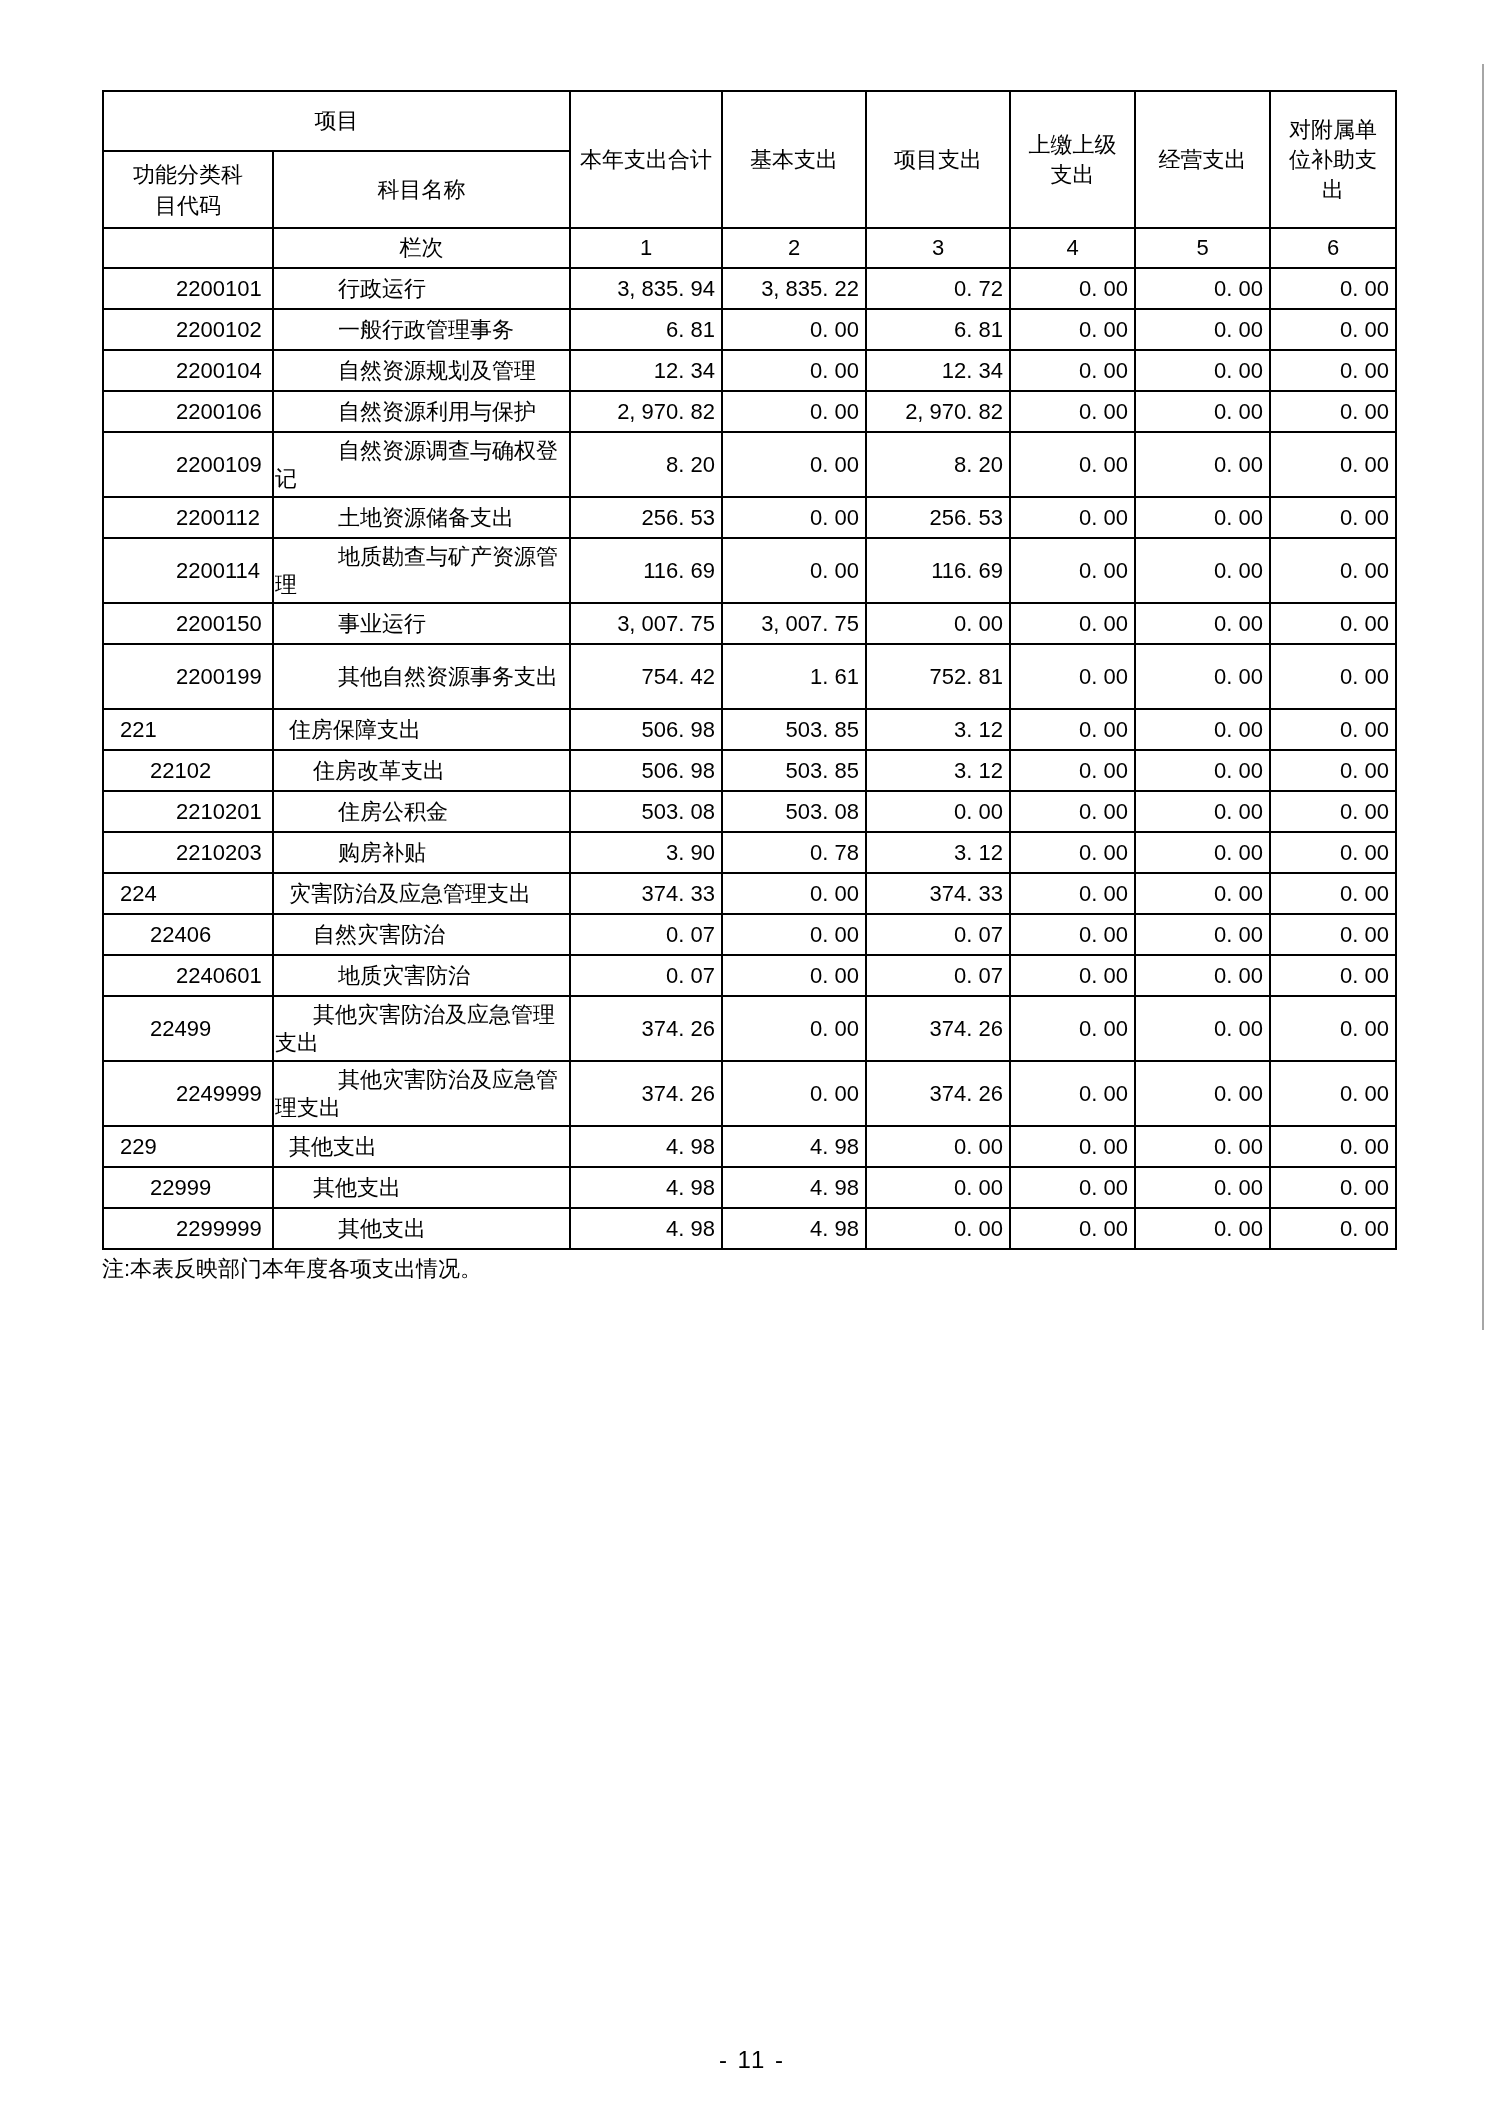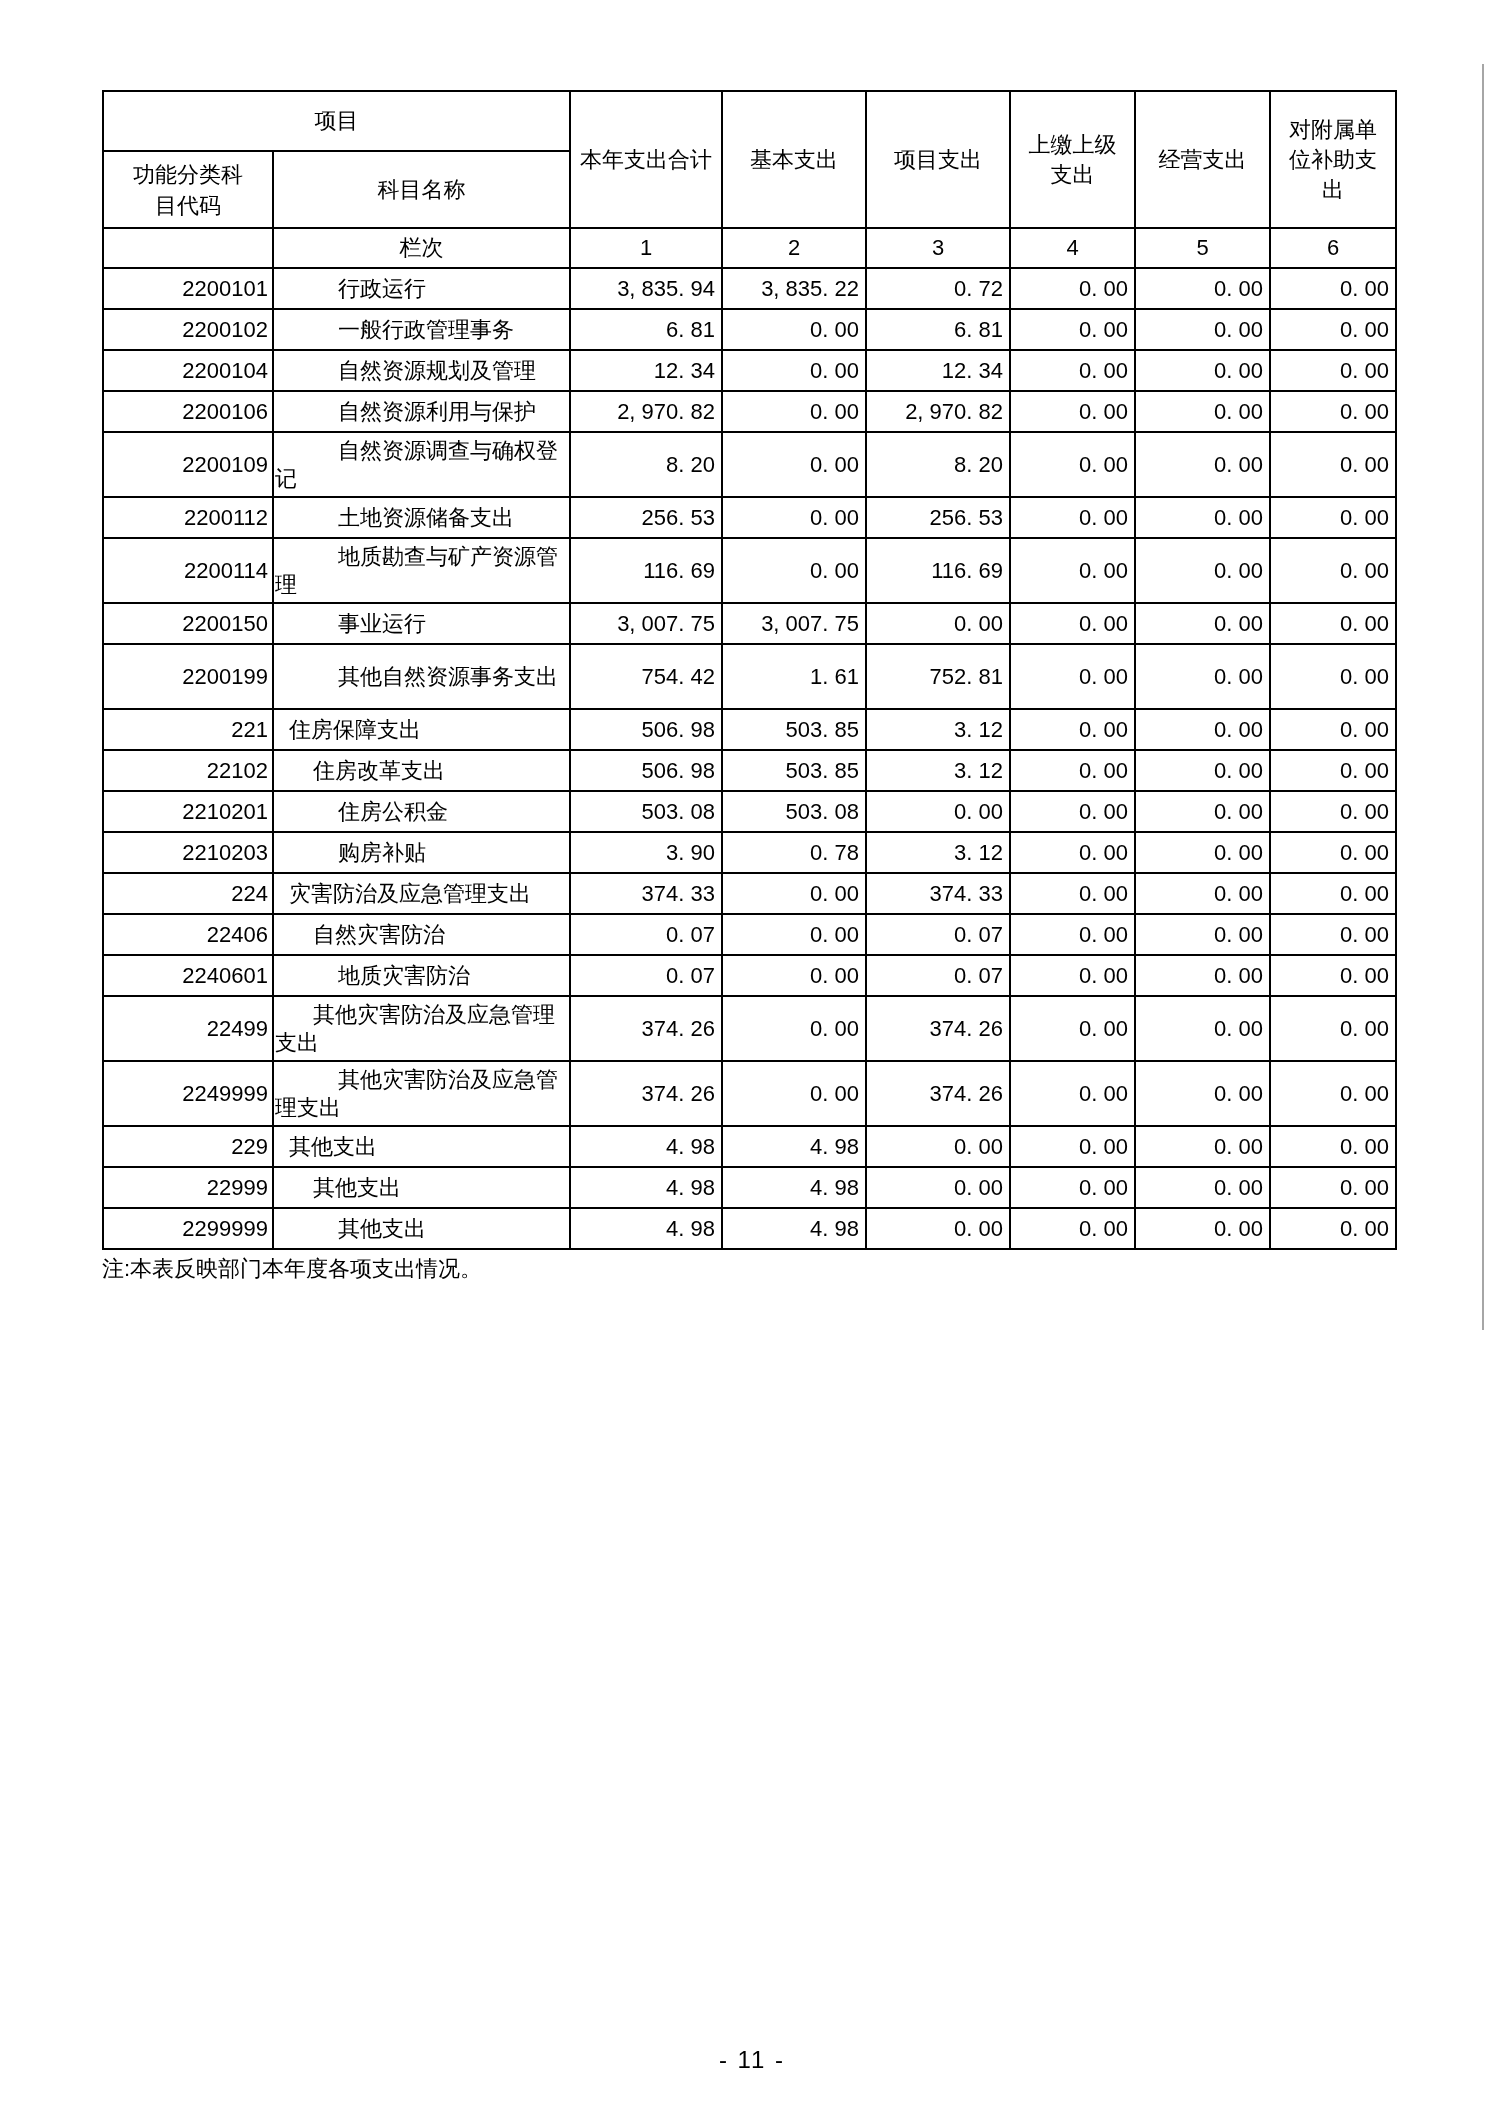--- a/index.html
+++ b/index.html
@@ -23,21 +23,21 @@
   tr.r-top{height:42px;}
   tr.r-hdr2{height:77px;}
   tr.r-lanci{height:40px;}
   tr.short{height:41px;}
   tr.tall{height:65px;}
   .hdr{text-align:center;padding:15px 8px;}
   .hdr-code{padding:0 22px;line-height:31px;}
   .hdr-span{line-height:30px;}
   .lanci-cell{text-align:center;}
   
-  td.code{text-align:right;padding-right:4px;white-space:nowrap;}
+  td.code{text-align:left;padding-right:4px;white-space:nowrap;}
   td.code.lv1{padding-left:16px;}
   td.code.lv2{padding-left:46px;}
   td.code.lv3{padding-left:72px;}
   td.name{text-align:left;padding:0 1px;}
   td.name.lv1{text-indent:14px;}
   td.name.lv2{text-indent:38px;}
   td.name.lv3{text-indent:63px;}
   td.num{text-align:right;padding-right:6px;white-space:nowrap;}
   .note{
     margin-top:5px;font-size:22px;line-height:28px;text-align:left;

